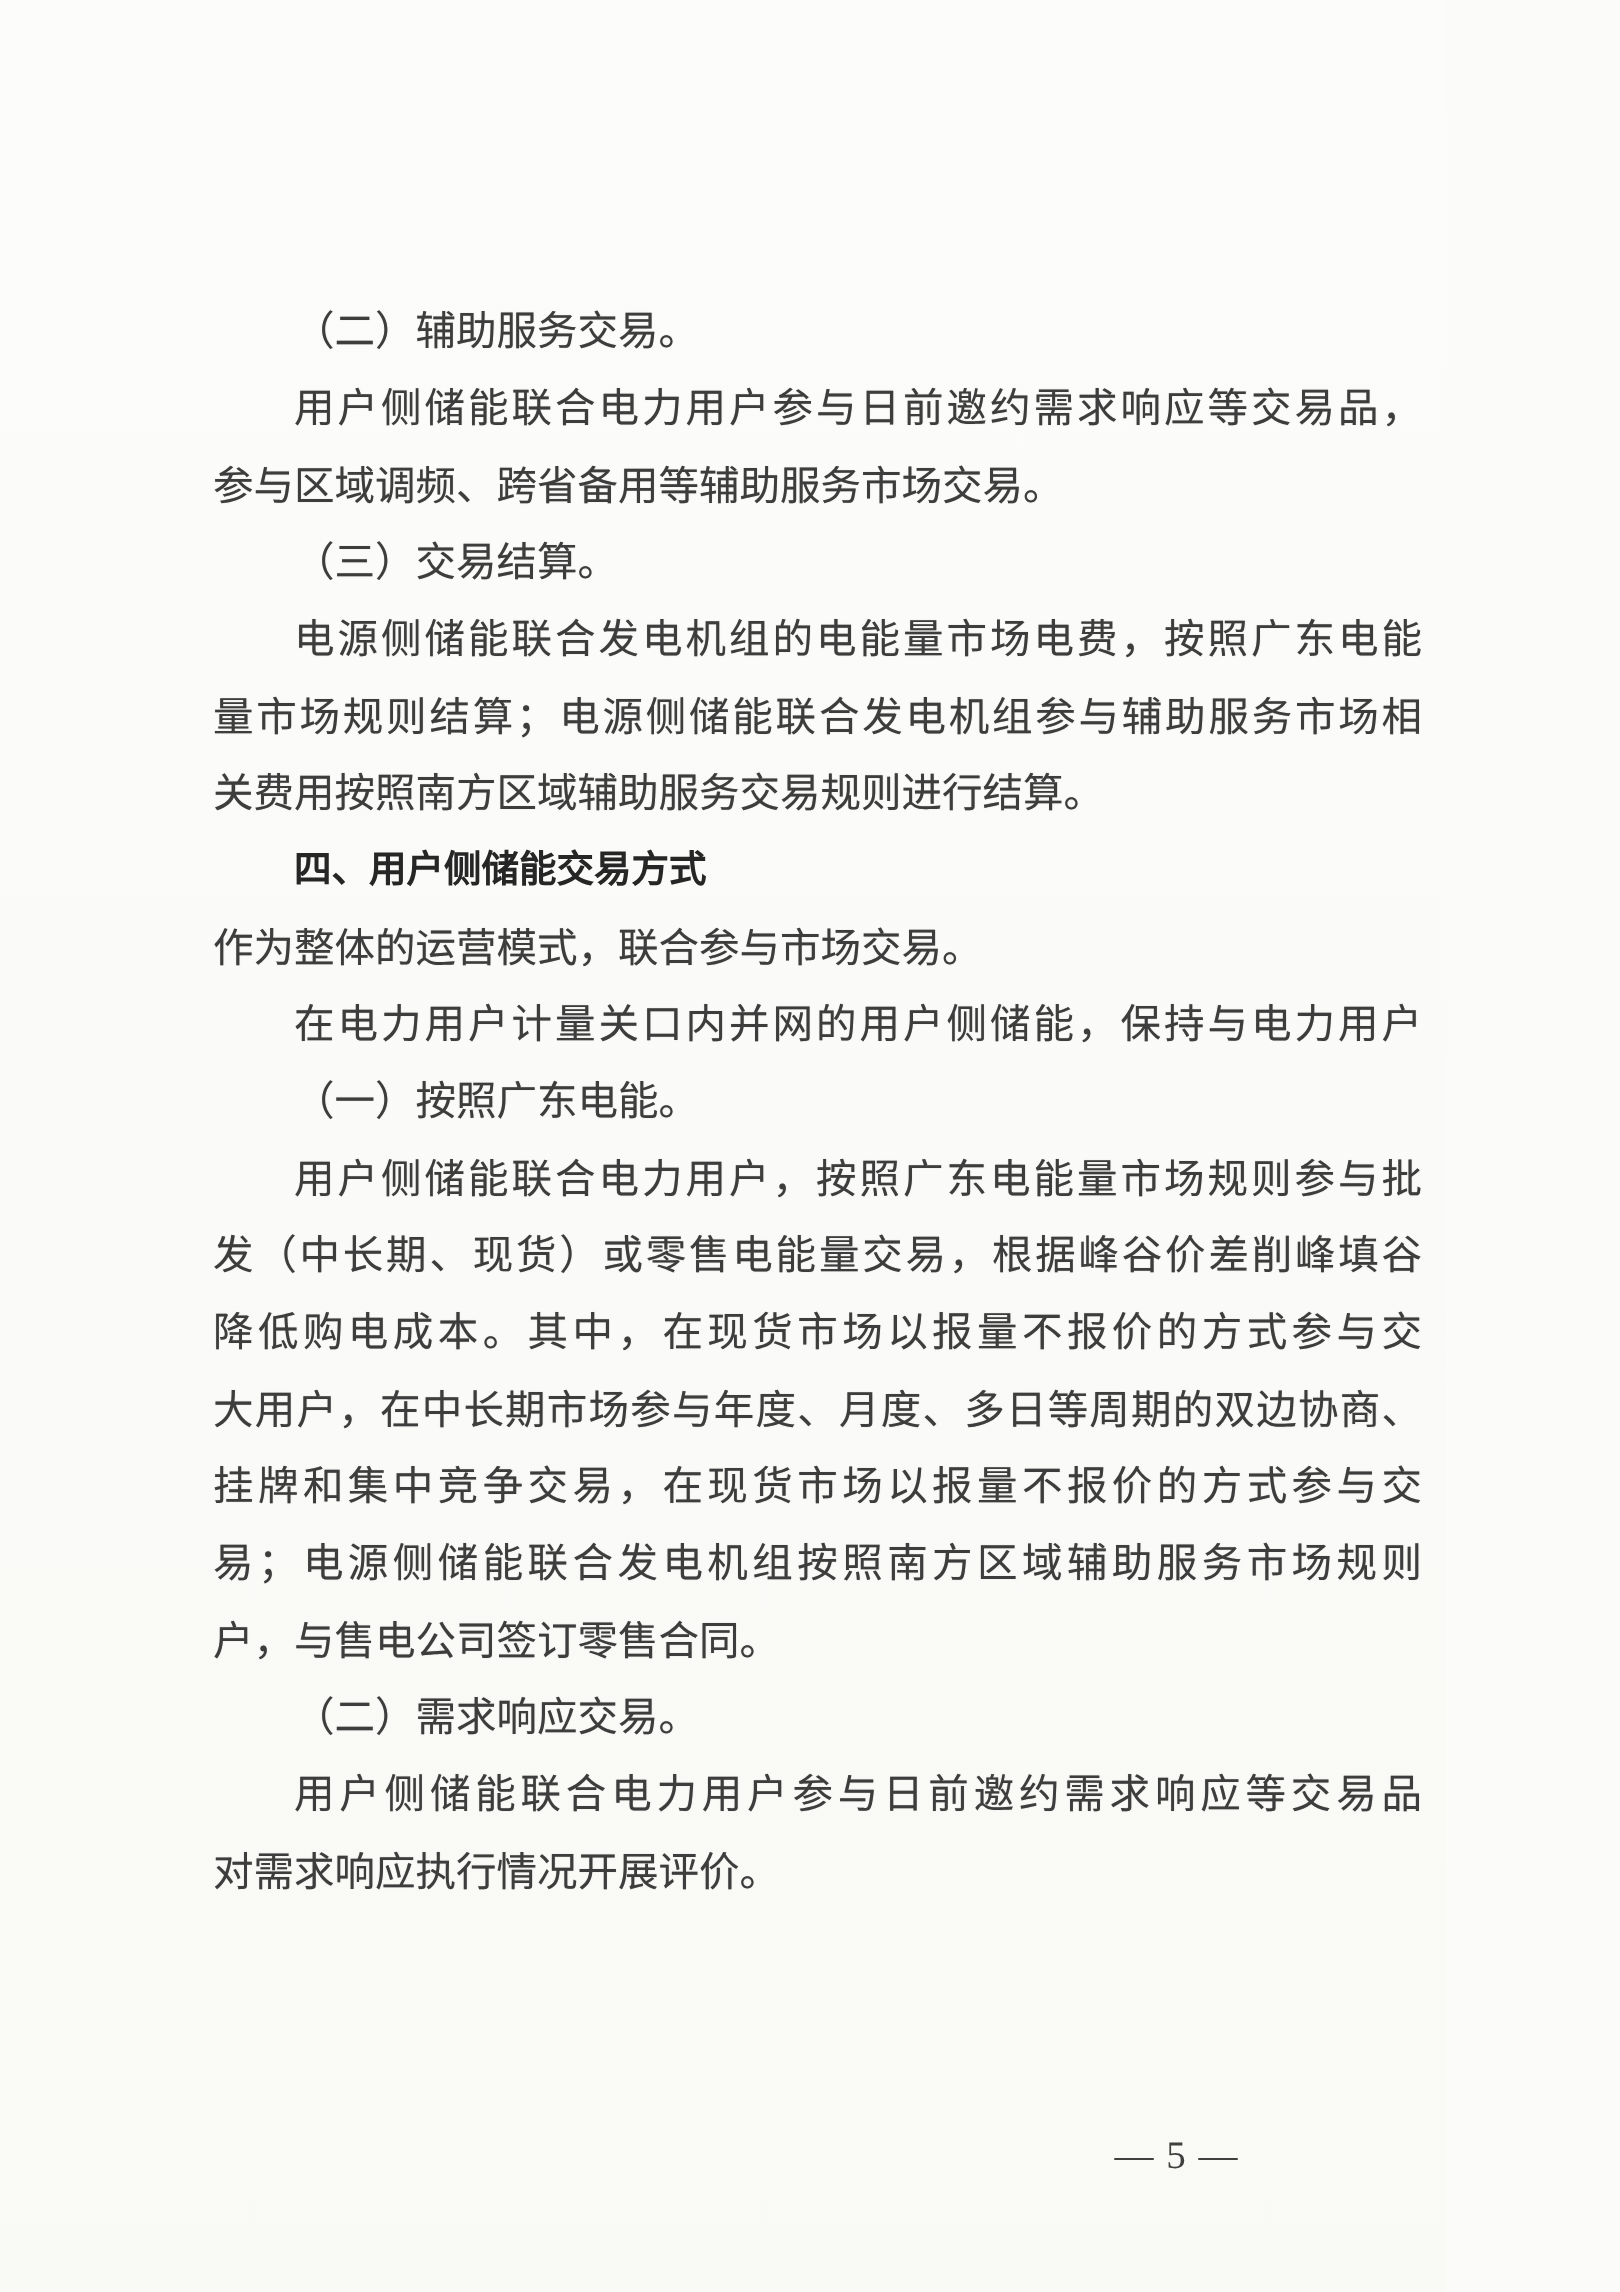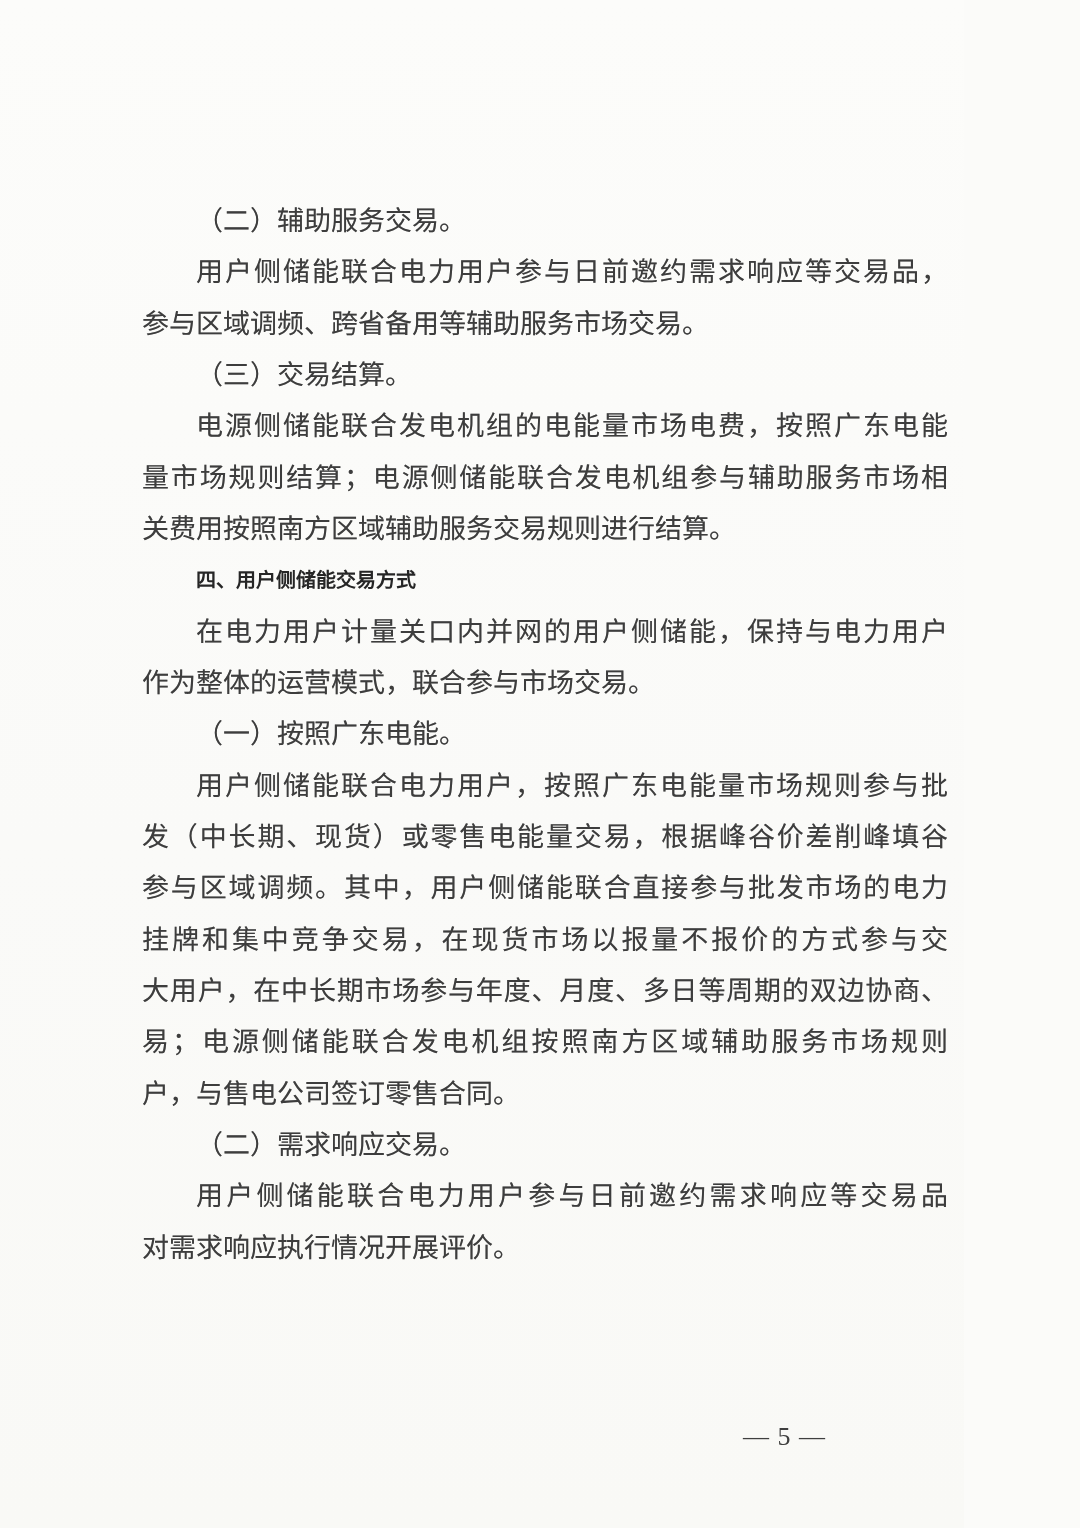--- a/index.html
+++ b/index.html
@@ -33,21 +33,21 @@
     text-align:justify;
     text-align-last:justify;
     overflow:hidden;
     text-shadow:0 0 0.6px rgba(70,70,70,0.45); 
   }
   .line.indent{ text-indent:54px; }
   .line.left{ text-align:left; text-align-last:left; }
   .line.bold{
     font-family:"Liberation Sans","DejaVu Sans",sans-serif;
     font-weight:bold;
-    font-size:20px;
+    font-size:25px;
     color:var(--ink-bold);
     text-shadow:none;
   }
   .page-num{
     position:absolute;
     top:1420px;
     right:138px;
     height:34px;
     line-height:34px;
     font-size:26px;
@@ -62,28 +62,28 @@
 <div class="page">
   <div class="text-block">
       <div class="line indent left">（二）辅助服务交易。</div>
       <div class="line indent">用户侧储能联合电力用户参与日前邀约需求响应等交易品，</div>
       <div class="line left">参与区域调频、跨省备用等辅助服务市场交易。</div>
       <div class="line indent left">（三）交易结算。</div>
       <div class="line indent">电源侧储能联合发电机组的电能量市场电费，按照广东电能</div>
       <div class="line">量市场规则结算；电源侧储能联合发电机组参与辅助服务市场相</div>
       <div class="line left">关费用按照南方区域辅助服务交易规则进行结算。</div>
       <div class="line indent left bold">四、用户侧储能交易方式</div>
+      <div class="line left">作为整体的运营模式，联合参与市场交易。</div>
       <div class="line indent">在电力用户计量关口内并网的用户侧储能，保持与电力用户</div>
-      <div class="line left">作为整体的运营模式，联合参与市场交易。</div>
       <div class="line indent left">（一）按照广东电能。</div>
       <div class="line indent">用户侧储能联合电力用户，按照广东电能量市场规则参与批</div>
       <div class="line">发（中长期、现货）或零售电能量交易，根据峰谷价差削峰填谷</div>
-      <div class="line">参与区域调频。其中，用户侧储能联合直接参与批发市场的电力</div>
+      <div class="line">降低购电成本。其中，在现货市场以报量不报价的方式参与交</div>
+      <div class="line">大用户，在中长期市场参与年度、月度、多日等周期的双边协商、</div>
       <div class="line">挂牌和集中竞争交易，在现货市场以报量不报价的方式参与交</div>
-      <div class="line">大用户，在中长期市场参与年度、月度、多日等周期的双边协商、</div>
       <div class="line">易；电源侧储能联合发电机组按照南方区域辅助服务市场规则</div>
       <div class="line left">户，与售电公司签订零售合同。</div>
       <div class="line indent left">（二）需求响应交易。</div>
       <div class="line indent">用户侧储能联合电力用户参与日前邀约需求响应等交易品</div>
       <div class="line left">对需求响应执行情况开展评价。</div>
     </div>
   <div class="page-num">— 5 —</div>
 </div>
 
 </body></html>

